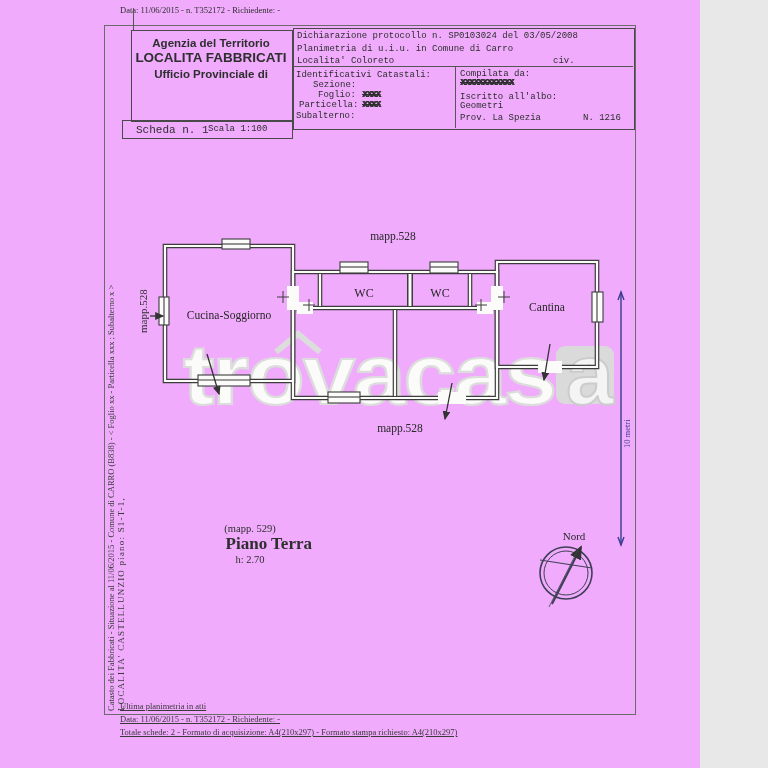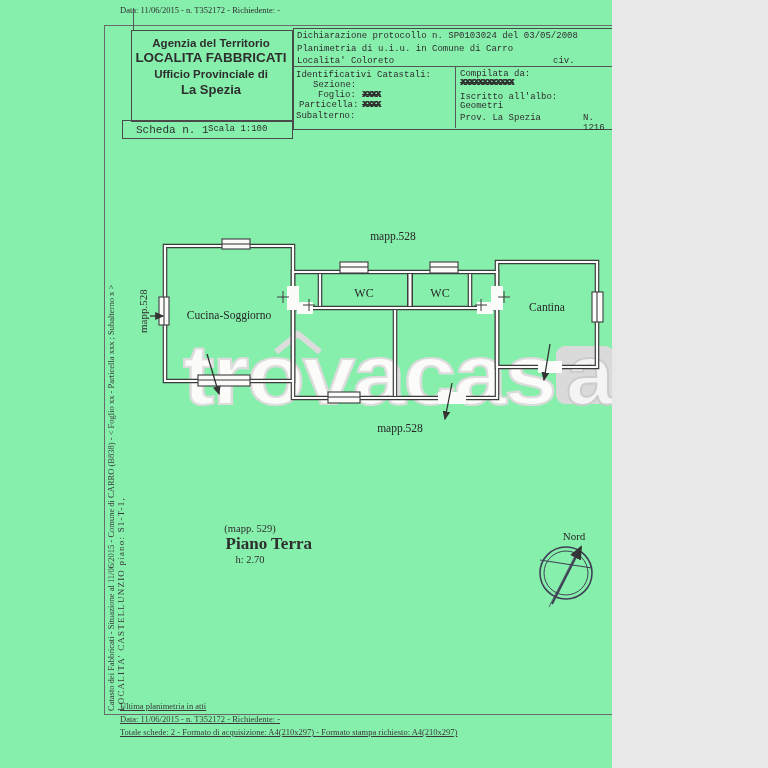--- a/index.html
+++ b/index.html
@@ -1,16 +1,16 @@
 <!DOCTYPE html>
 <html><head>
 <meta charset="utf-8">
 <style>
   html,body{margin:0;padding:0;background:#e8e8e8;}
-  #page{position:relative;width:612px;height:768px;background:#86efac;overflow:hidden;
+  #page{position:relative;width:700px;height:768px;background:#f0abfc;overflow:hidden;
         font-family:"Liberation Serif","DejaVu Serif",serif;color:#2e2e2e;}
   .abs{position:absolute;}
   .mono{font-family:"Liberation Mono","DejaVu Sans Mono",monospace;}
   .sans{font-family:"Liberation Sans","DejaVu Sans",sans-serif;}
   .serif{font-family:"Liberation Serif","DejaVu Serif",serif;}
   .vtext{transform-origin:0 0;transform:rotate(-90deg);white-space:nowrap;}
   .hairline{background:#555;}
   .boxline{border:1px solid #4a4a4a;}
   .redact{letter-spacing:-1px;font-weight:bold;text-decoration:line-through;text-shadow:1px 0 0 #2e2e2e;}
   .small-note{font-size:8.5px;color:#3a3a3a;text-decoration:underline;}
@@ -25,21 +25,20 @@
 
   <div class="abs" style="left:104px;top:25px;width:530px;height:688px;border:1px solid #6a6a6a;"></div>
 
   <div class="abs hairline" style="left:133px;top:8px;width:1px;height:22px;"></div>
 
   <div class="abs boxline" style="left:131px;top:30px;width:160px;height:90px;"></div>
   <div class="abs sans center-col" style="left:131px;top:36px;width:160px;font-weight:bold;line-height:1.25;">
     <div style="font-size:11.5px;">Agenzia del Territorio</div>
     <div style="font-size:13.5px;">LOCALITA FABBRICATI</div>
     <div style="font-size:11.5px;">Ufficio Provinciale di</div>
-    <div style="font-size:13px;">La Spezia</div>
   </div>
 
   <div class="abs boxline" style="left:122px;top:120px;width:169px;height:17px;"></div>
   <div class="abs mono" style="left:136px;top:124px;font-size:11px;">Scheda n. 1</div>
   <div class="abs mono" style="left:208px;top:124px;font-size:9px;">Scala 1:100</div>
 
   <div class="abs" style="left:293px;top:28px;width:340px;height:100px;border:1px solid #4a4a4a;"></div>
   <div class="abs hairline" style="left:293px;top:66px;width:340px;height:1px;"></div>
   <div class="abs hairline" style="left:455px;top:66px;width:1px;height:62px;"></div>
 

